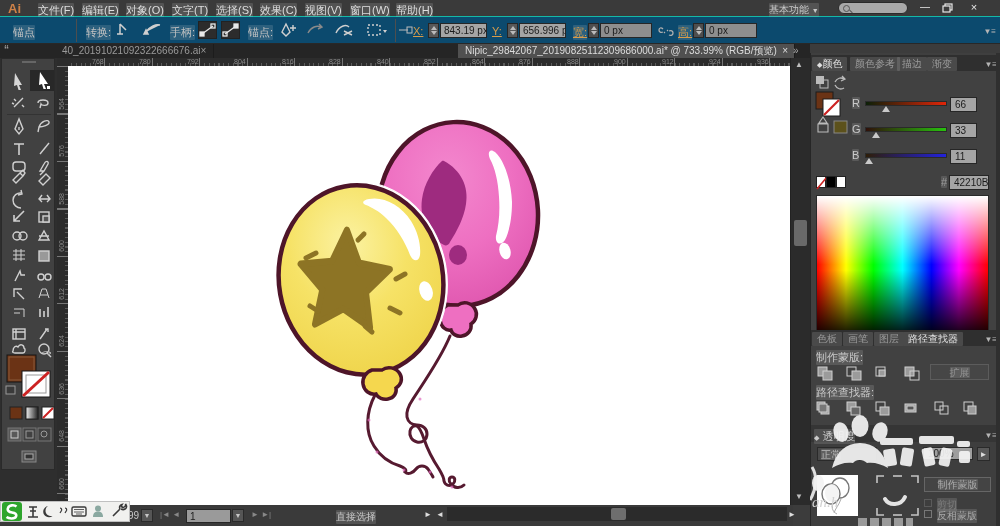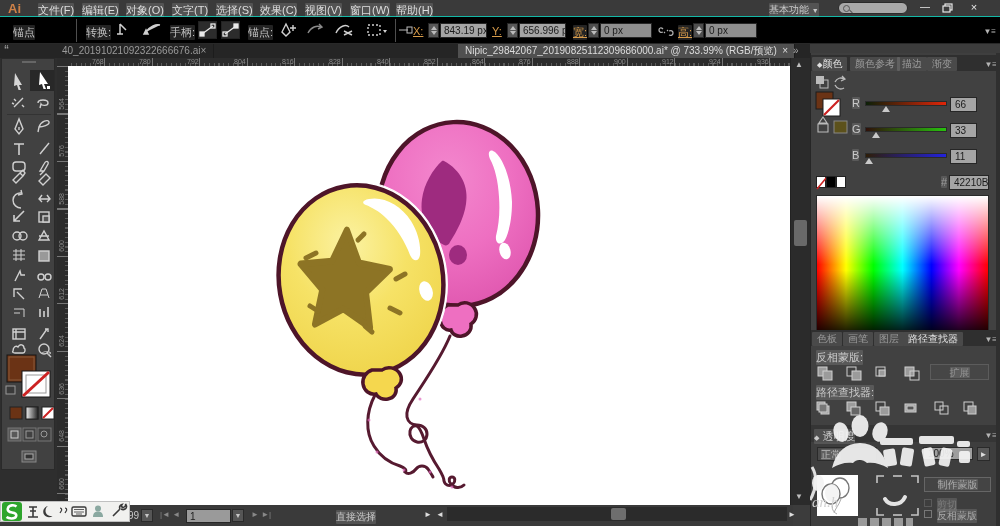--- a/index.html
+++ b/index.html
@@ -9,21 +9,21 @@
 
 #menubar{left:0;top:0;width:1000px;height:17px;background:#3a3a3a;border-bottom:1px solid #14b8a6;color:#dedede;font-size:11px}
 #menubar .mi{position:absolute;top:3px;white-space:nowrap}
 #ailogo{position:absolute;left:8px;top:1px;color:#cf8148;font-weight:bold;font-size:13px}
 #wksp{position:absolute;left:769px;top:3px;color:#c8c8c8;font-size:10px}
 #searchbox{position:absolute;left:838px;top:2px;width:70px;height:12px;background:#a9a9a9;border-radius:6px;border:1px solid #2a2a2a}
 #searchbox:before{content:"";position:absolute;left:4px;top:2px;width:5px;height:5px;border:1px solid #555;border-radius:50%}
 #searchbox:after{content:"";position:absolute;left:10px;top:8px;width:4px;height:1px;background:#555;transform:rotate(45deg)}
 .winbtn{position:absolute;top:0;height:14px;color:#e8e8e8;font-size:10px;text-align:center;line-height:14px}
 
-#ctrlbar{left:0;top:17px;width:1000px;height:27px;background:#000000;border-bottom:1px solid #282828;color:#c2c2c2;font-size:11px}
+#ctrlbar{left:0;top:17px;width:1000px;height:27px;background:#0c4a6e;border-bottom:1px solid #282828;color:#c2c2c2;font-size:11px}
 #ctrlbar .lb{position:absolute;top:8px}
 #ctrlbar .or{color:#d79b4a;text-decoration:underline}
 .inbox{position:absolute;background:#a5a5a5;border:1px solid #262626;color:#1c1c1c;font-size:10px;line-height:13px;padding-left:3px;height:15px;top:6px;white-space:nowrap;overflow:hidden}
 .spin{position:absolute;top:6px;width:11px;height:15px;background:#585858;border:1px solid #262626}
 .spin:before{content:"";position:absolute;left:2px;top:2px;border-left:3px solid transparent;border-right:3px solid transparent;border-bottom:4px solid #bbb}
 .spin:after{content:"";position:absolute;left:2px;bottom:2px;border-left:3px solid transparent;border-right:3px solid transparent;border-top:4px solid #bbb}
 .tbtn{position:absolute;top:4px;width:19px;height:18px}
 .tbtn.on{background:#2c2c2c;border:1px solid #222}
 .vsep{position:absolute;top:2px;width:1px;height:23px;background:#333;border-right:1px solid #4e4e4e}
 .zh{background:rgba(205,205,205,0.17);border-radius:1px}
@@ -434,21 +434,21 @@
   </div>
 
   <div class="ptabs" style="top:277px;height:16px">
     <span class="ptab zh" style="left:1px">色板</span>
     <span class="ptab zh" style="left:32px">画笔</span>
     <span class="ptab zh" style="left:63px">图层</span>
     <span class="ptab act zh" style="left:92px">路径查找器</span>
     <span class="pmenu" style="top:5px">▼≡</span>
   </div>
   <div class="abs" style="left:0;top:293px;width:190px;height:79px;background:#414141">
-    <span class="plabel zh" style="left:5px;top:4px">反相蒙版:</span>
+    <span class="plabel zh" style="left:5px;top:4px">制作蒙版:</span>
     <svg class="abs" style="left:4px;top:18px" width="115" height="18" viewBox="0 0 115 18">
       <g fill="#9b9b9b" stroke="#cfcfcf">
         <rect x="3" y="3" width="9" height="9"></rect>
             <rect x="8" y="7" width="9" height="9"></rect>
         <rect x="32" y="3" width="9" height="9" fill="none"></rect>
             <rect x="37" y="7" width="9" height="9"></rect>
         <rect x="61" y="3" width="9" height="9" fill="none"></rect>
             <rect x="64" y="6" width="6" height="6"></rect>
         <rect x="90" y="3" width="9" height="9"></rect>
             <rect x="95" y="7" width="9" height="9" fill="none"></rect>

